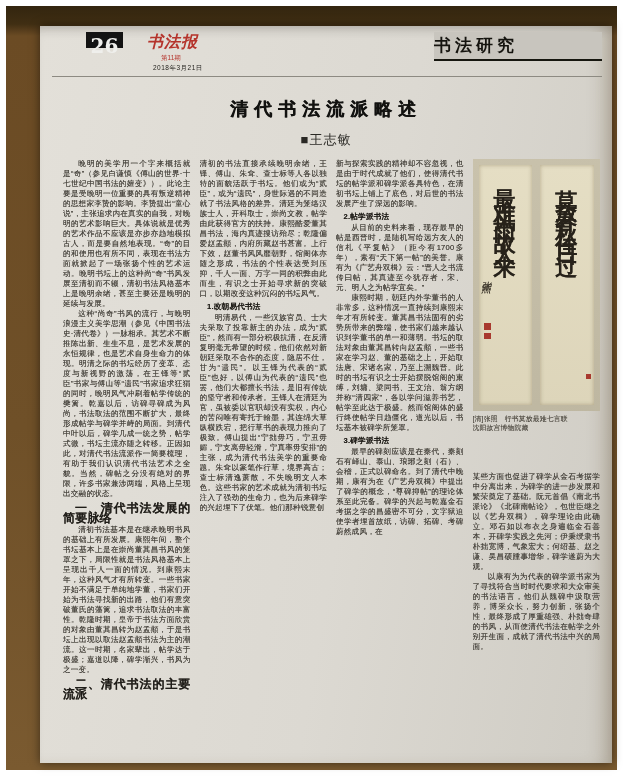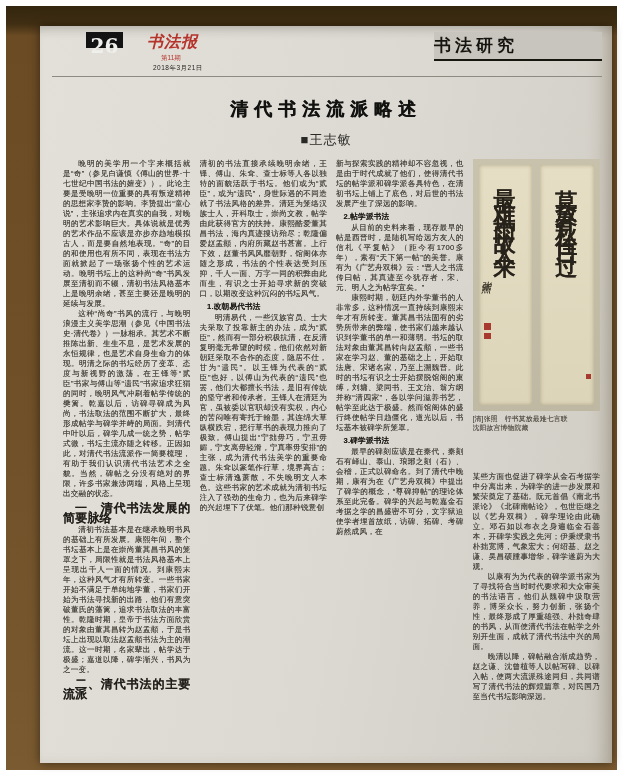--- a/index.html
+++ b/index.html
@@ -118,18 +118,17 @@
           <span class="seal seal-c"></span>
         </div>
       </figure>
       <div class="caption">
         <div>[清]张照　行书莫放最难七言联</div>
         <div>沈阳故宫博物院藏</div>
       </div>
       <div class="coltext">
           <div class="blk-pc">某些方面也促进了碑学从金石考据学中分离出来，为碑学的进一步发展和繁荣奠定了基础。阮元首倡《南北书派论》《北碑南帖论》，包世臣继之以《艺舟双楫》，碑学理论由此确立。邓石如以布衣之身遍临金石善本，开碑学实践之先河；伊秉绶隶书朴拙宽博，气象宏大；何绍基、赵之谦、吴昌硕踵事增华，碑学遂蔚为大观。</div>
           <div class="blk-p">以康有为为代表的碑学派书家为了寻找符合当时时代要求和大众审美的书法语言，他们从魏碑中汲取营养，博采众长，努力创新，张扬个性，最终形成了厚重雄强、朴拙奇肆的书风，从而使清代书法在帖学之外别开生面，成就了清代书法中兴的局面。</div>
-          <div class="blk-p">晚清以降，碑帖融合渐成趋势，赵之谦、沈曾植等人以帖写碑、以碑入帖，使两大流派殊途同归，共同谱写了清代书法的辉煌篇章，对民国乃至当代书坛影响深远。</div>
         </div>
     </div>
   </div>
 
 </div>
 
 </body></html>

